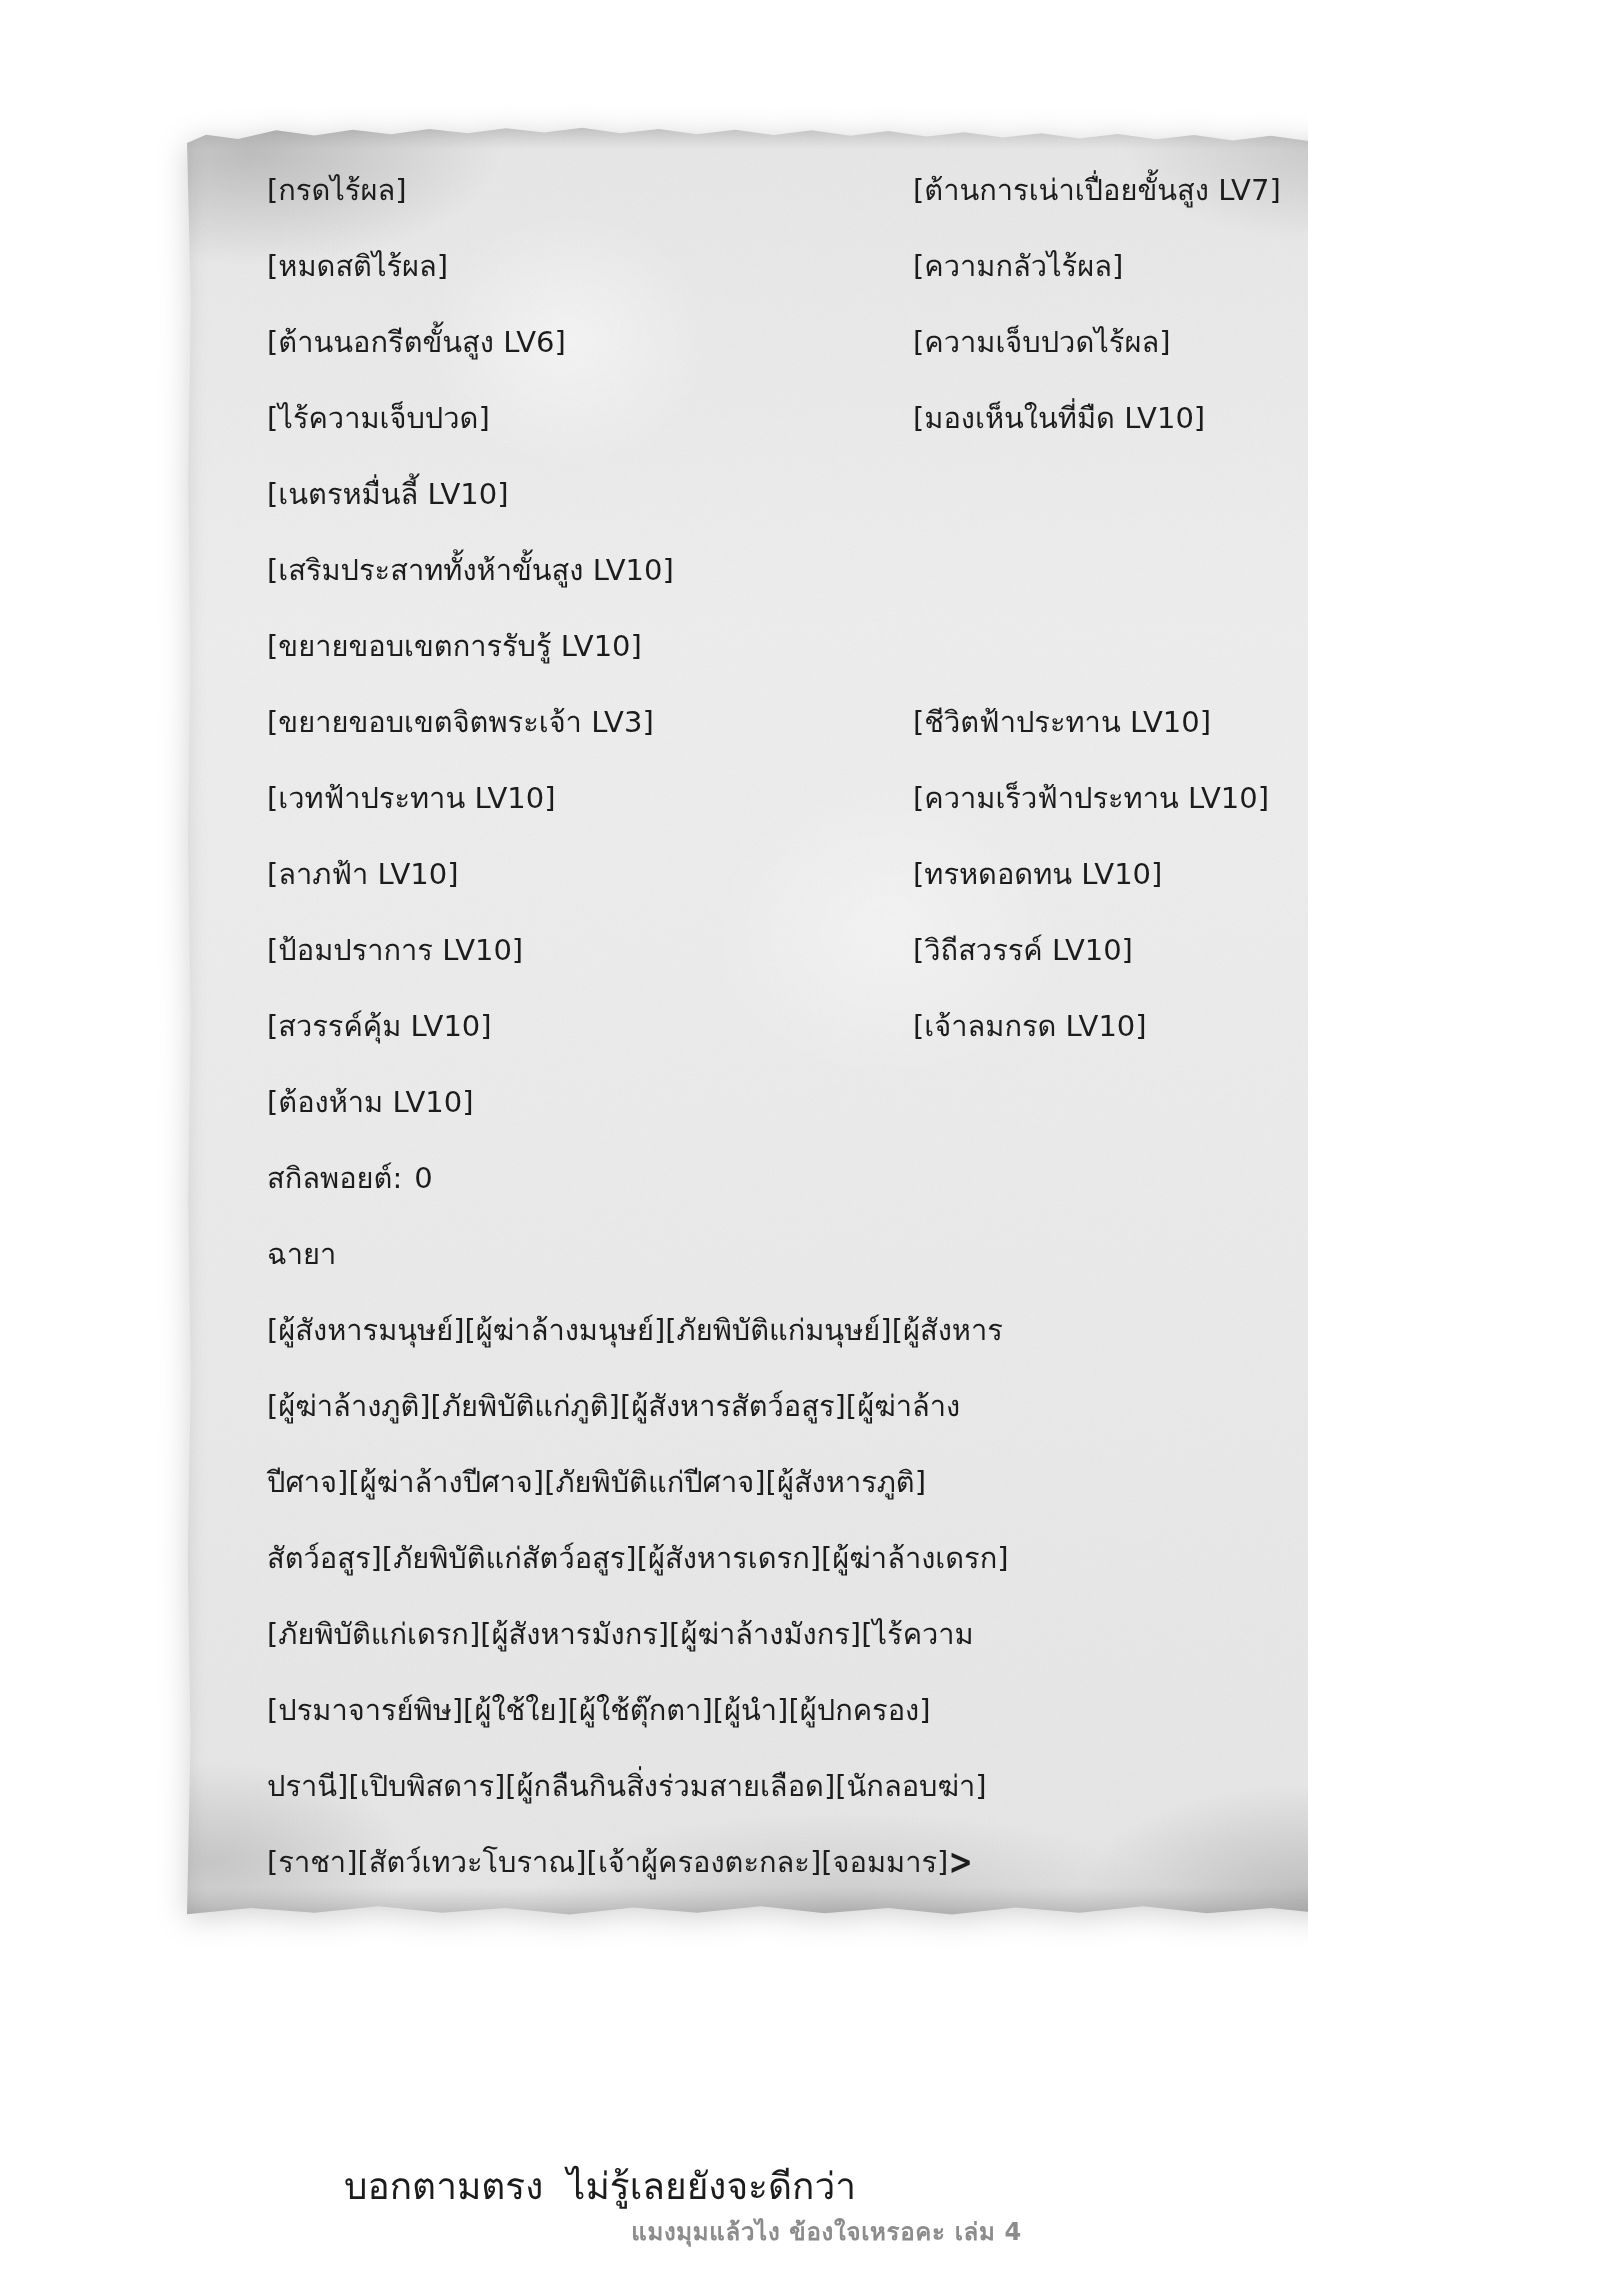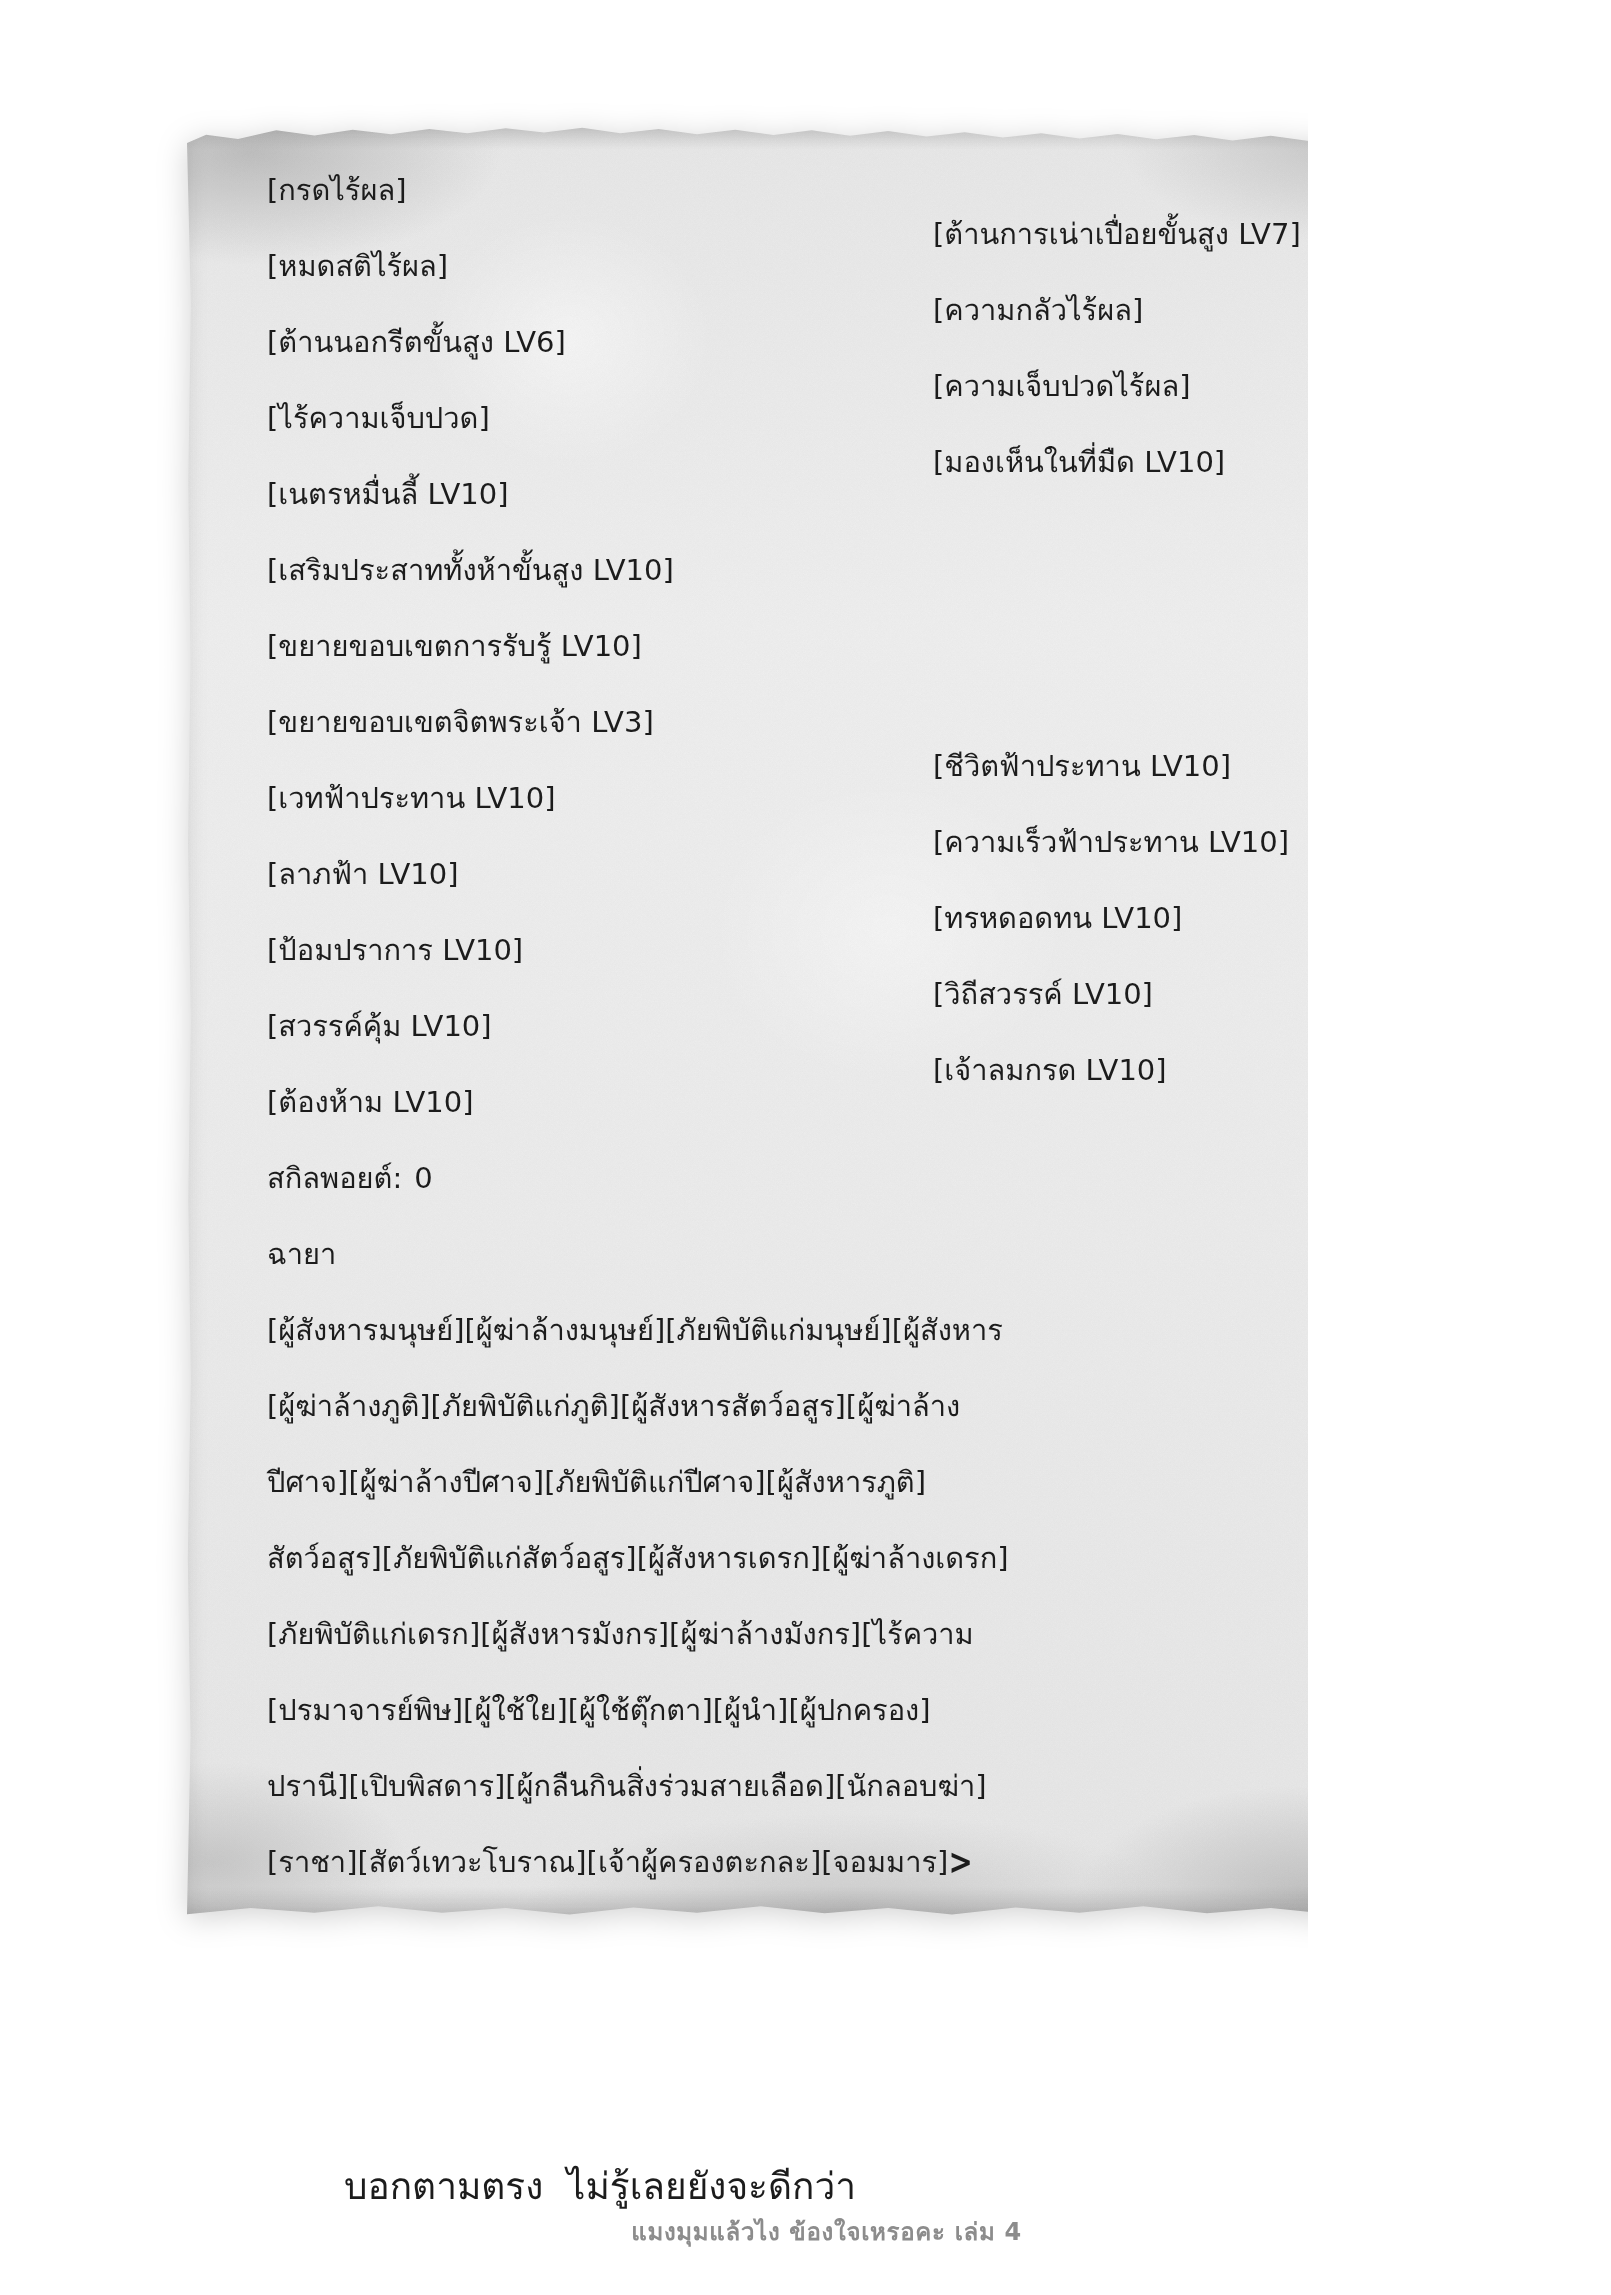--- a/index.html
+++ b/index.html
@@ -64,21 +64,21 @@
     content:"";position:absolute;inset:0;pointer-events:none;
     box-shadow:inset -10.7px -8px 25px rgba(0,0,0,.10), inset 5.3px 6.7px 20px rgba(0,0,0,.06);
   }
   .grain{position:absolute;inset:0;mix-blend-mode:multiply;opacity:.55;pointer-events:none;}
 
   .status-text{
     position:absolute;left:80px;top:27px;width:1171px;
     font-size:29px;line-height:1;color:var(--ink);
   }
   .row{position:relative;height:76px;display:flex;align-items:center;white-space:nowrap;}
-  .cell-r{position:absolute;left:666px;top:50%;transform:translateY(-50%);white-space:nowrap;margin-top:44px;}
+  .cell-r{position:absolute;left:646px;top:50%;transform:translateY(-50%);white-space:nowrap;}
   .points-row{white-space:pre;}
   .points-value{margin-left:12px;}
   .title-line{}
   .title-line .tok{white-space:nowrap;}
   .tok-arrow{font-weight:bold;transform:scaleY(1.25);display:inline-block;}
 
   .narration{
     position:absolute;left:344px;top:1999px;
     font-size:37px;line-height:75px;color:var(--ink);white-space:pre;
   }

